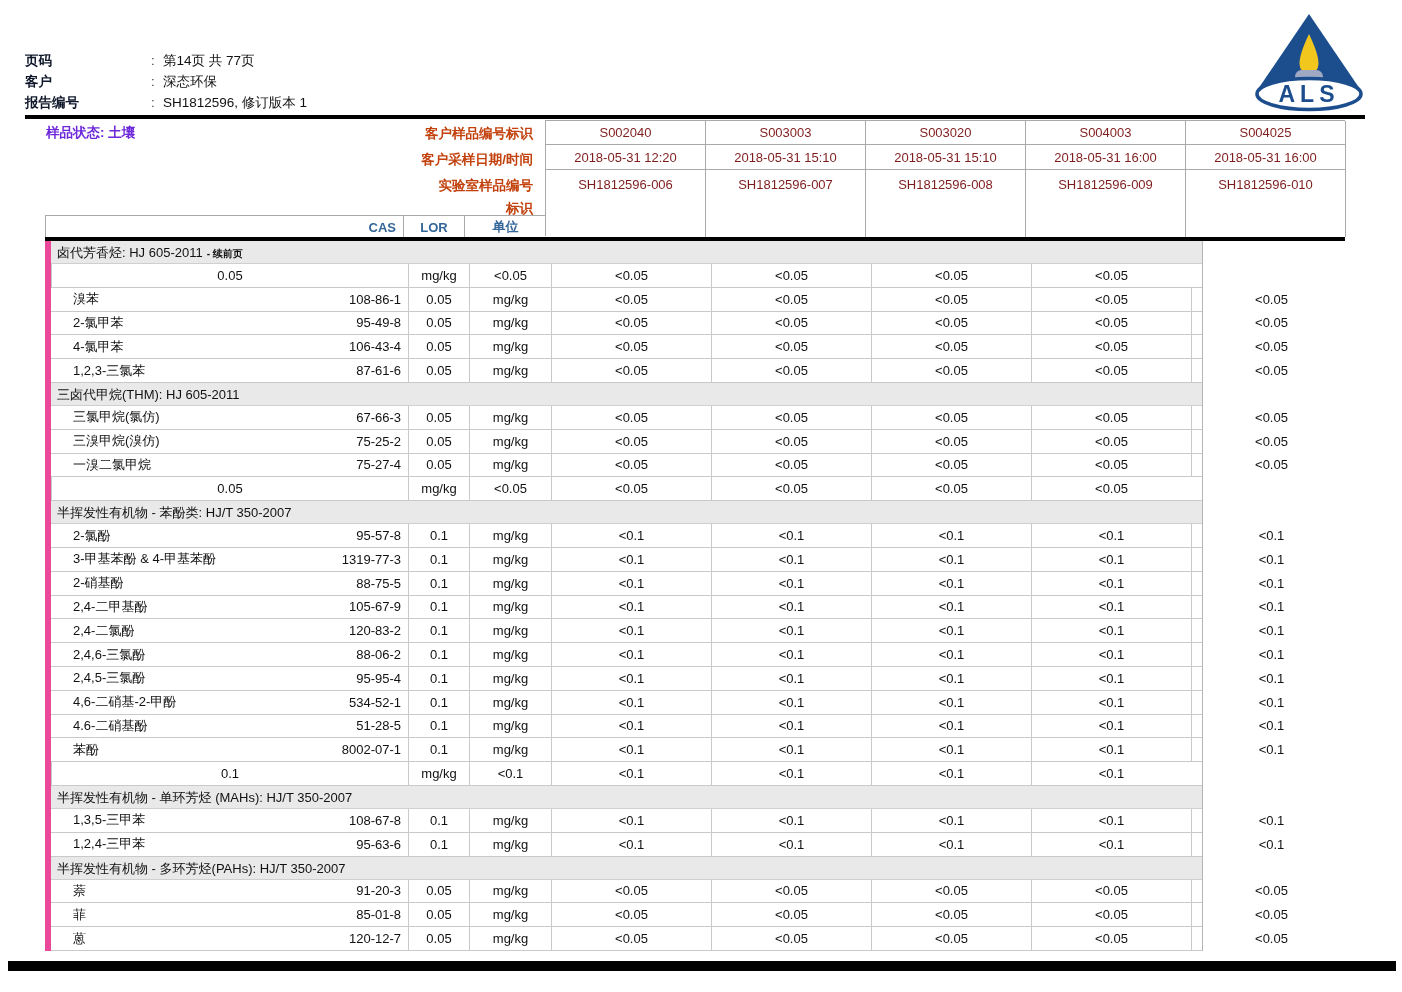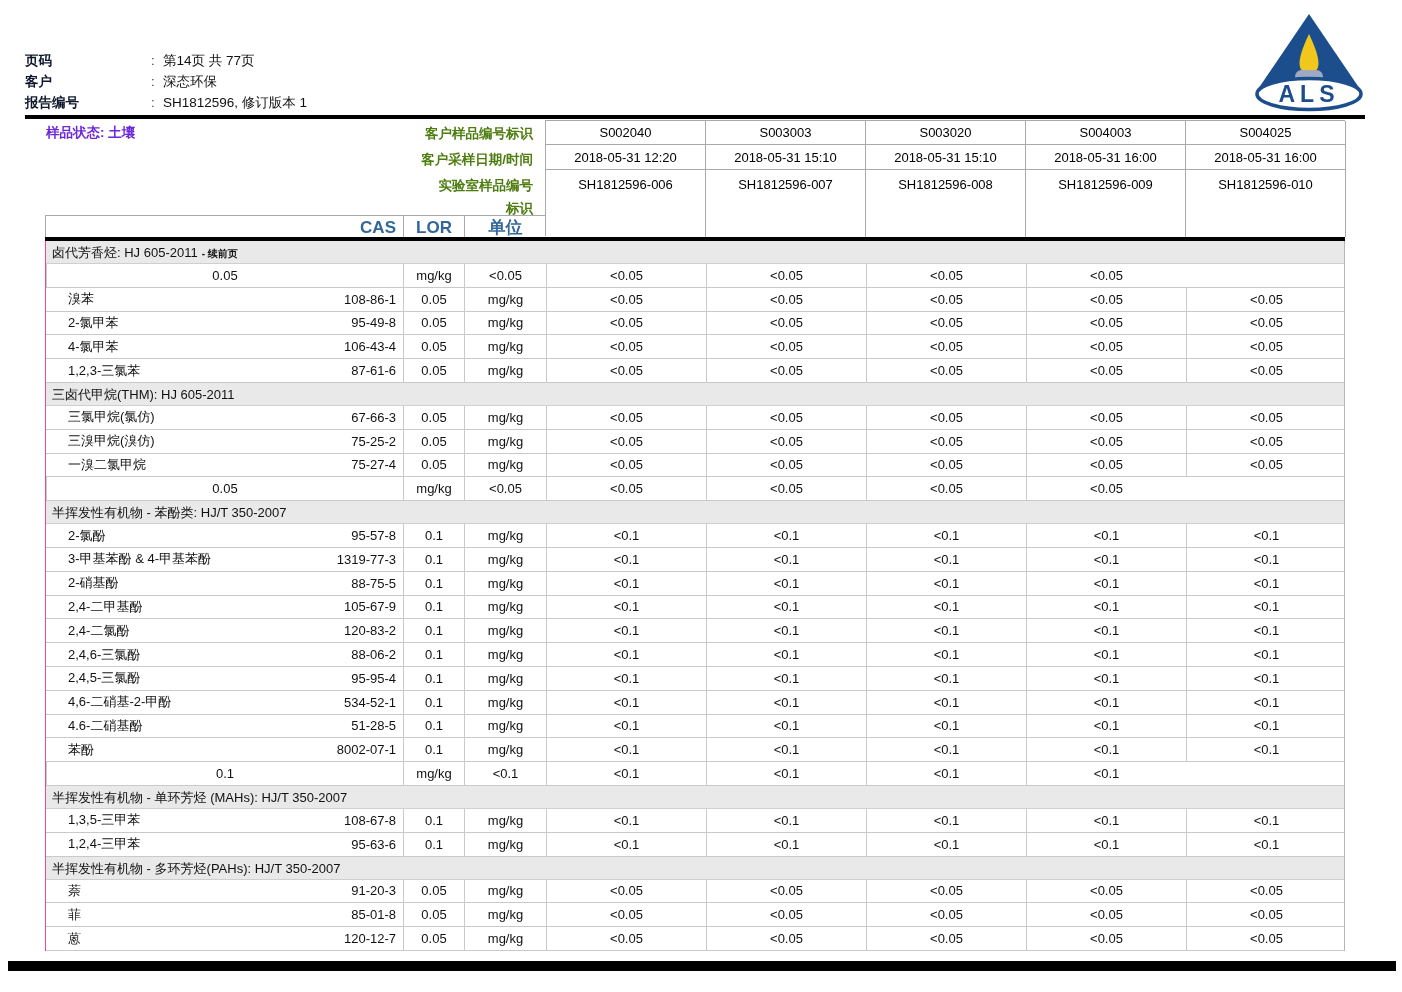--- a/index.html
+++ b/index.html
@@ -17,45 +17,45 @@
   
   .logo { position:absolute; left:1253px; top:12px; }
 
   
   .rule-top { position:absolute; left:25px; top:115px; width:1340px; height:4px; background:#000; }
   .rule-mid { position:absolute; left:45px; top:237px; width:1300px; height:4px; background:#000; }
   .rule-bottom { position:absolute; left:8px; top:961px; width:1388px; height:10px; background:#000; }
 
   
   .sample-status { position:absolute; left:46px; top:124px; font-size:13.5px; color:#6d28d9; font-weight:600; }
-  .hdr-left-labels { position:absolute; left:45px; top:121px; width:488px; text-align:right; color:#4d7c0f; font-weight:600; font-size:13.5px; }
+  .hdr-left-labels { position:absolute; left:45px; top:121px; width:488px; text-align:right; color:#c2410c; font-weight:600; font-size:13.5px; }
   .hdr-left-labels div { height:26px; line-height:26px; }
   .hdr-left-labels div.short { height:19px; line-height:19px; }
 
   
   .samples-grid { position:absolute; left:545px; top:120px; width:800px; height:116px;
                   display:grid; grid-template-columns:repeat(5,160px); grid-template-rows:24px 25px 67px;
                   border-top:1px solid #aaa; border-left:1px solid #aaa; }
   .samples-grid .cell { border-right:1px solid #aaa; font-size:13px; text-align:center;
-                        display:flex; align-items:center; justify-content:center; color:#000000; }
+                        display:flex; align-items:center; justify-content:center; color:#7f1d1d; }
   .samples-grid .r1 , .samples-grid .r2 { border-bottom:1px solid #aaa; }
   .samples-grid .r3 { align-items:flex-start; padding-top:7px; }
 
   
   .cas-header { position:absolute; left:45px; top:215px; width:500px; height:23px;
                 display:grid; grid-template-columns:357px 61px 82px;
                 border-top:1px solid #aaa; border-left:1px solid #aaa;
-                color:#336699; font-size:17px; font-weight:600;text-align:right; }
+                color:#336699; font-size:13px; font-weight:600;text-align:right; }
   .cas-header .c { display:flex; align-items:center; }
   .cas-header .c.cas { justify-content:flex-end; padding-right:7px; }
   .cas-header .c.mid { justify-content:center; border-left:1px solid #aaa; }
 
   
-  .results-table { position:absolute; left:45px; top:241px; width:1300px;
-                   border-left:1px solid #ec4899; border-right:1px solid #b5b5b5; }
+  .results-table { position:absolute; left:45px; top:241px; width:1158px;
+                   border-left:6px solid #ec4899; border-right:1px solid #b5b5b5; }
   .section-bar { height:23px; line-height:23px; background:#e9e9e9; border-bottom:1px solid #cfcfcf;
                  font-size:13px; color:#111; padding-left:6px; }
   .section-bar .sfx { font-size:10px; font-weight:700; margin-left:4px; }
   .res-row { display:grid; grid-template-columns:357px 61px 82px repeat(5,160px);
              height:23.8px; border-bottom:1px solid #c9c9c9; font-size:13px; }
   .res-row .namecell { display:flex; align-items:center; padding-left:22px; padding-right:7px; }
   .res-row .namecell .cas { margin-left:auto; }
   .res-row .cc { display:flex; align-items:center; justify-content:center; border-left:1px solid #c9c9c9; }
 </style>
 </head>

